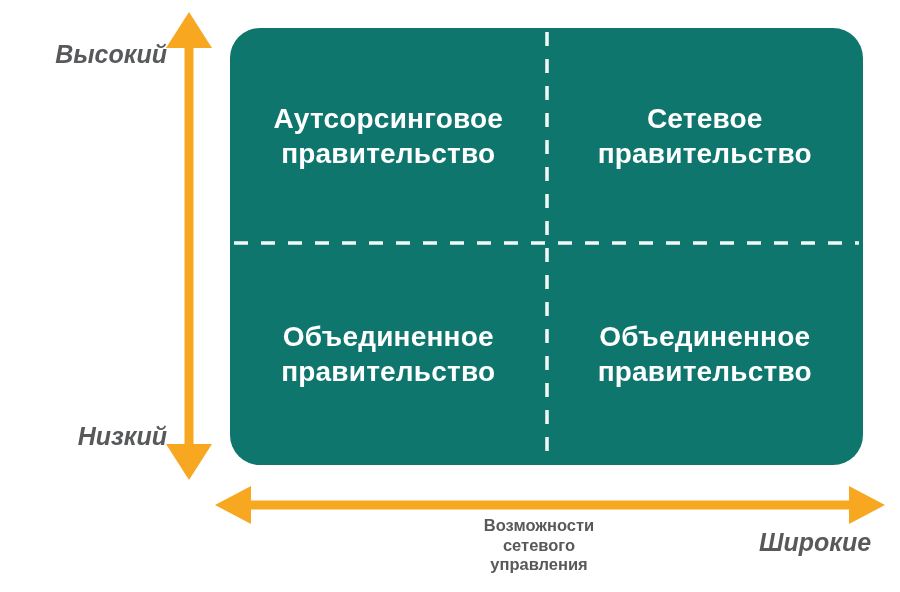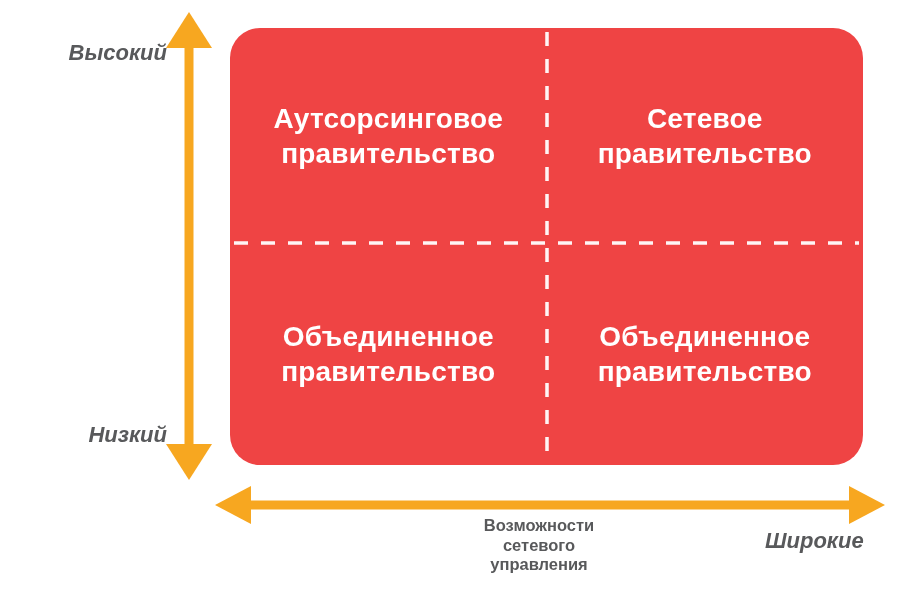--- a/index.html
+++ b/index.html
@@ -23,21 +23,21 @@
     height: 592px;
     pointer-events: none;
   }
   
   .matrix {
     position: absolute;
     left: 230px;
     top: 28px;
     width: 633px;
     height: 437px;
-    background: #ef4444;
+    background: #0f766e;
     border-radius: 30px;
   }
   .matrix .dashes {
     position: absolute;
     left: 0;
     top: 0;
     width: 633px;
     height: 437px;
   }
   .matrix .grid {
@@ -61,35 +61,34 @@
     white-space: pre-line;
     letter-spacing: 0.2px;
   }
   
   .axis-text {
     position: absolute;
     color: #58595B;
     white-space: pre-line;
   }
   .end-label {
-    font-size: 22px;
+    font-size: 25px;
     font-style: italic;
     font-weight: 600;
-    margin-left: 12px;
   }
   .mid-label {
     font-size: 16.5px;
     font-weight: 600;
     line-height: 19.5px;
   }
   .y-high  { top: 40px;  right: 733px; text-align: right; }
   .y-low   { top: 422px; right: 733px; text-align: left; }
   .y-title { top: 198px; right: 722px; text-align: right; width: 160px; }
   .x-left  { top: 528px; left: 248px;  width: 124px; text-align: center; }
-  .x-right { top: 528px; left: 753px;  width: 124px; text-align: left; }
+  .x-right { top: 528px; left: 753px;  width: 124px; text-align: center; }
   .x-title { top: 516px; left: 449px;  width: 180px; text-align: center; }
 </style>
 </head>
 <body>
 
 <div class="canvas">
 
   <svg class="overlay" viewBox="0 0 900 592" aria-hidden="true">
     <g>
       <line x1="189" y1="44" x2="189" y2="448" stroke="#F7A720" stroke-width="9"></line>

